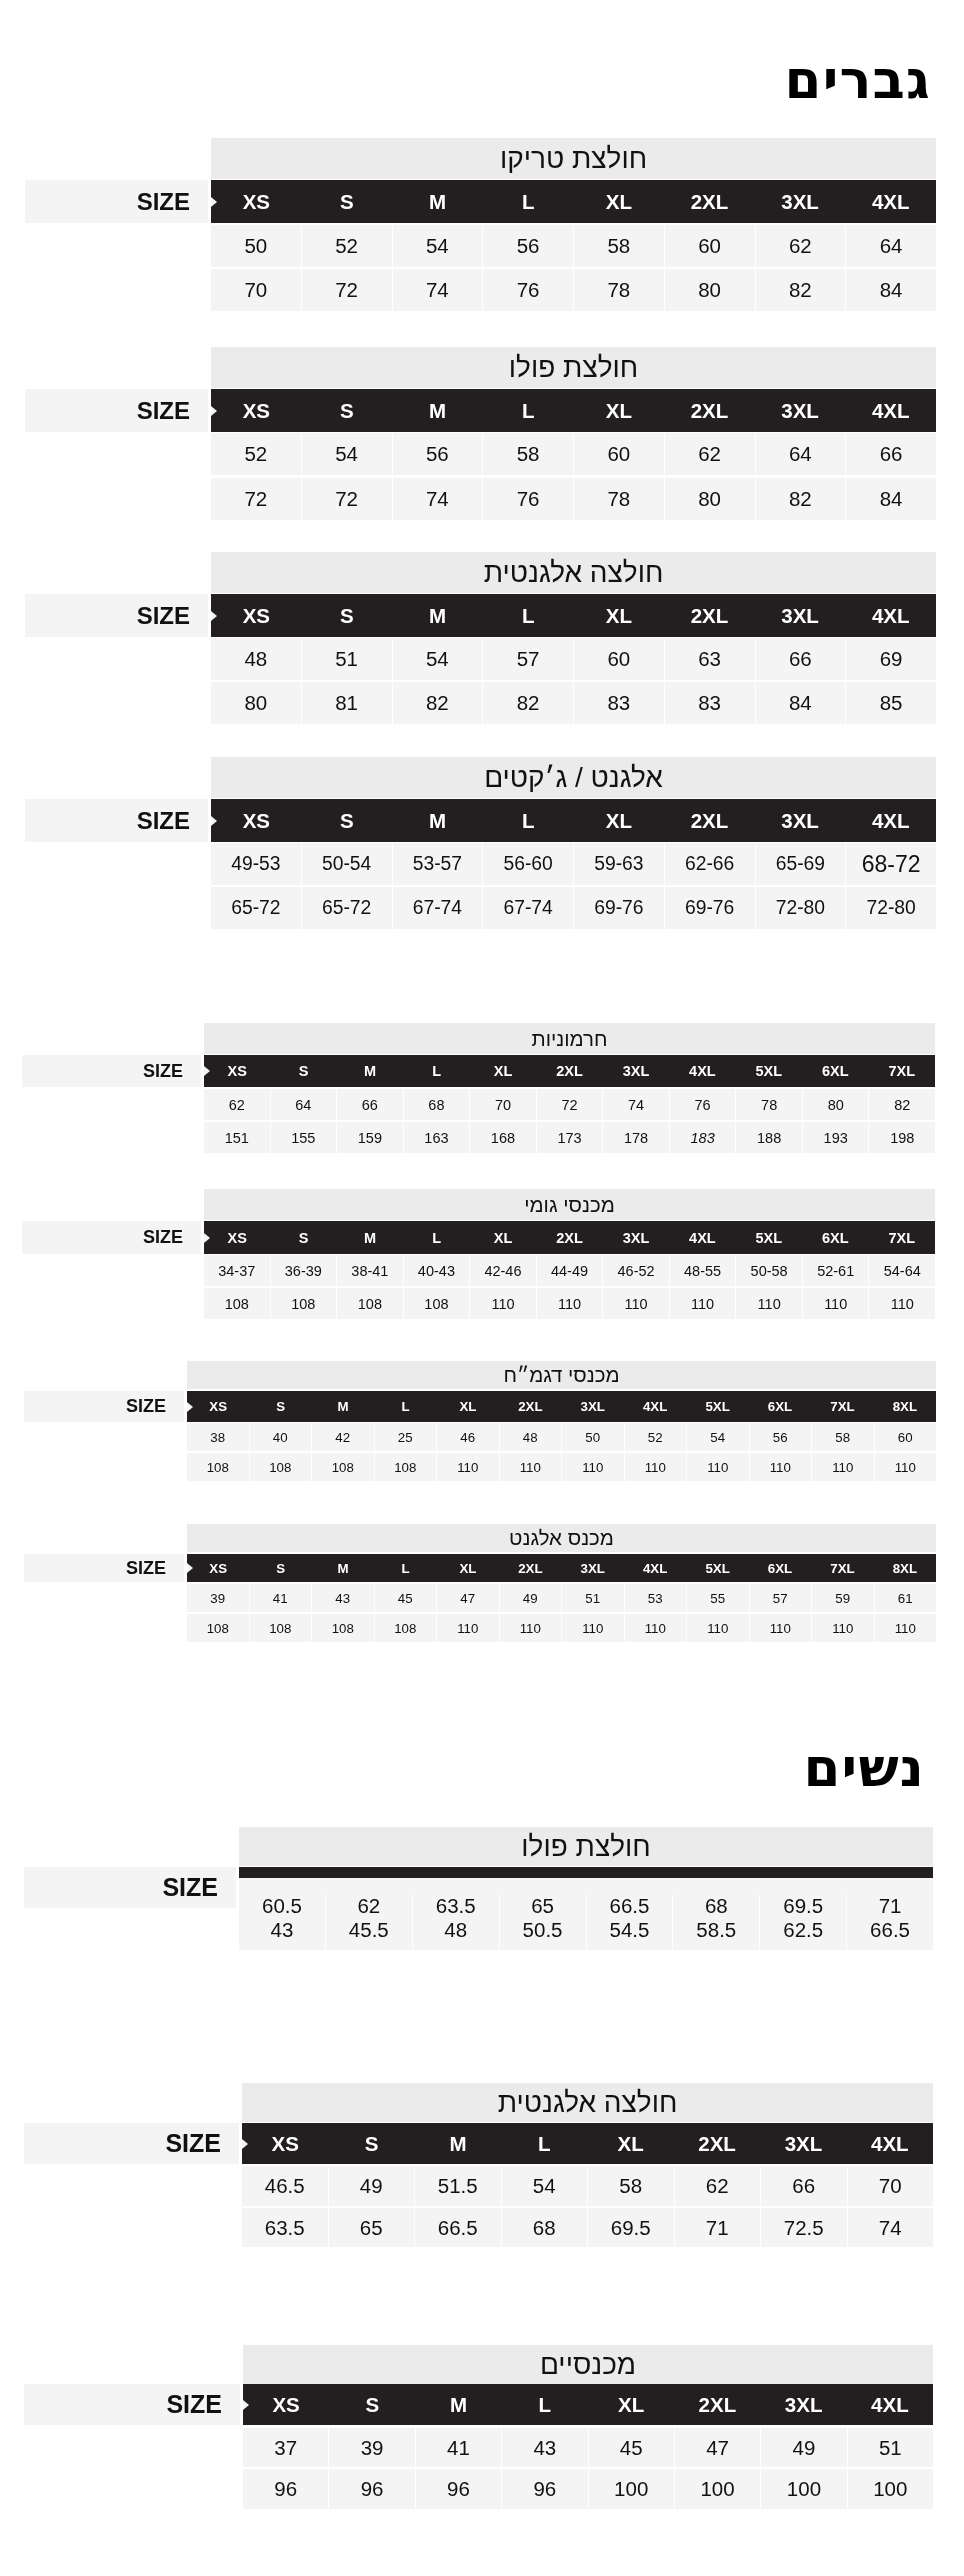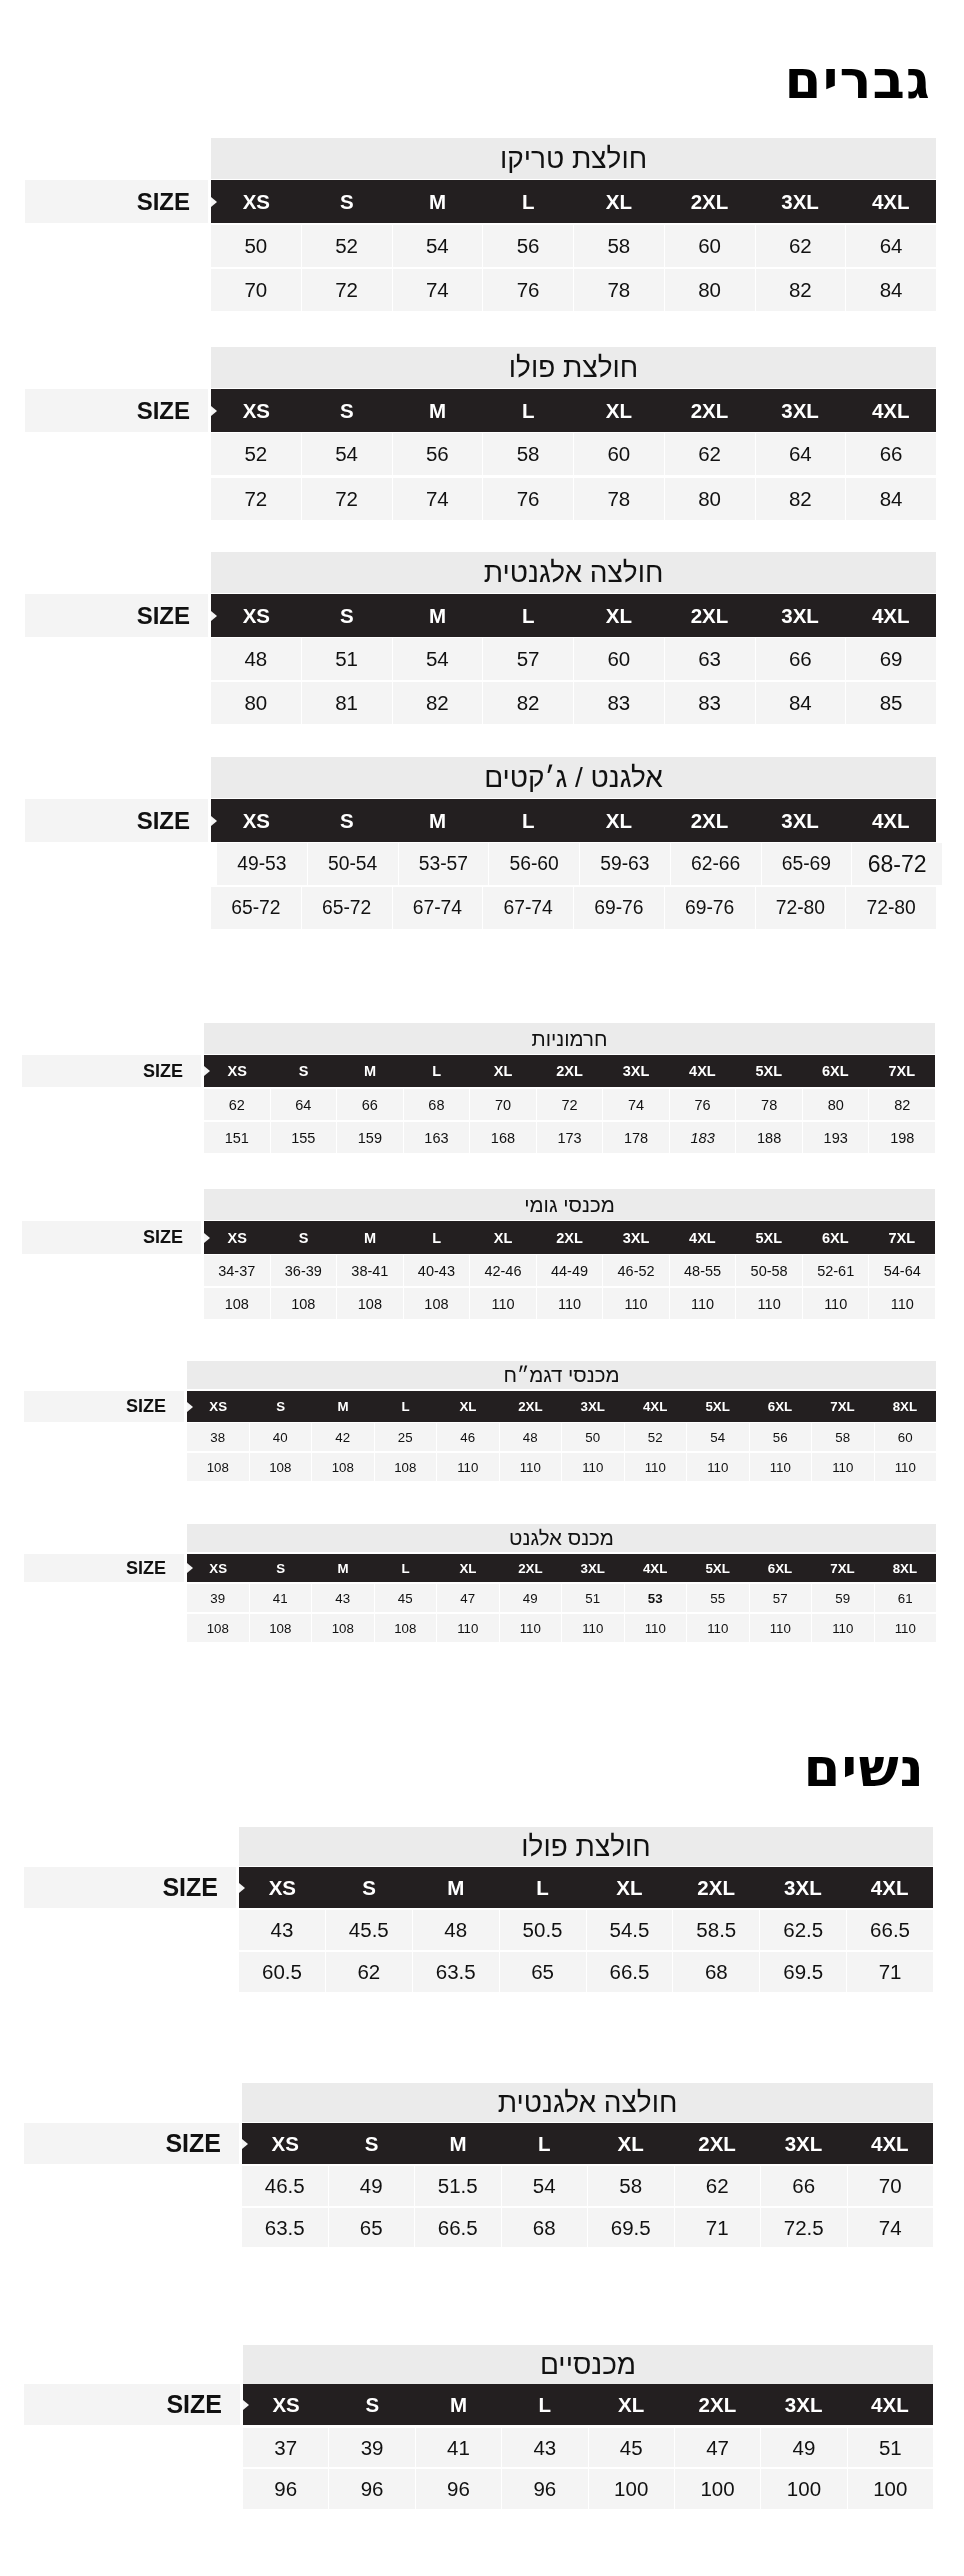--- a/index.html
+++ b/index.html
@@ -142,21 +142,21 @@
         <span class="arrow"></span>
         <div class="hcell" style="font-size: 20.5px;">XS</div>
         <div class="hcell" style="font-size: 20.5px;">S</div>
         <div class="hcell" style="font-size: 20.5px;">M</div>
         <div class="hcell" style="font-size: 20.5px;">L</div>
         <div class="hcell" style="font-size: 20.5px;">XL</div>
         <div class="hcell" style="font-size: 20.5px;">2XL</div>
         <div class="hcell" style="font-size: 20.5px;">3XL</div>
         <div class="hcell" style="font-size: 20.5px;">4XL</div>
       </div>
-      <div class="row" style="left: 217px; top: 843px; width: 725px; height: 42px; text-align: right;">
+      <div class="row" style="left: 211px; top: 843px; width: 725px; height: 42px; text-align: right;">
         <div class="cell" style="font-size: 19.3px;">49-53</div>
         <div class="cell" style="font-size: 19.3px;">50-54</div>
         <div class="cell" style="font-size: 19.3px;">53-57</div>
         <div class="cell" style="font-size: 19.3px;">56-60</div>
         <div class="cell" style="font-size: 19.3px;">59-63</div>
         <div class="cell" style="font-size: 19.3px;">62-66</div>
         <div class="cell" style="font-size: 19.3px;">65-69</div>
         <div class="cell" style="font-size: 23px;">68-72</div>
       </div>
       <div class="row" style="left: 211px; top: 887px; width: 725px; height: 42px;">
@@ -324,21 +324,21 @@
         <div class="hcell" style="font-size: 13.3px;">8XL</div>
       </div>
       <div class="row" style="left: 187px; top: 1584px; width: 749px; height: 28px;">
         <div class="cell" style="font-size: 13.3px;">39</div>
         <div class="cell" style="font-size: 13.3px;">41</div>
         <div class="cell" style="font-size: 13.3px;">43</div>
         <div class="cell" style="font-size: 13.3px;">45</div>
         <div class="cell" style="font-size: 13.3px;">47</div>
         <div class="cell" style="font-size: 13.3px;">49</div>
         <div class="cell" style="font-size: 13.3px;">51</div>
-        <div class="cell" style="font-size: 13.3px; font-weight: bold;">53</div>
+        <div class="cell" style="font-size: 13.3px;">53</div>
         <div class="cell" style="font-size: 13.3px;">55</div>
         <div class="cell" style="font-size: 13.3px;">57</div>
         <div class="cell" style="font-size: 13.3px;">59</div>
         <div class="cell" style="font-size: 13.3px;">61</div>
       </div>
       <div class="row" style="left: 187px; top: 1614px; width: 749px; height: 28px;">
         <div class="cell" style="font-size: 13.3px;">108</div>
         <div class="cell" style="font-size: 13.3px;">108</div>
         <div class="cell" style="font-size: 13.3px;">108</div>
         <div class="cell" style="font-size: 13.3px;">108</div>
@@ -369,21 +369,21 @@
       <div class="row" style="left: 239px; top: 1910px; width: 694px; height: 40px;">
         <div class="cell" style="font-size: 20.5px;">43</div>
         <div class="cell" style="font-size: 20.5px;">45.5</div>
         <div class="cell" style="font-size: 20.5px;">48</div>
         <div class="cell" style="font-size: 20.5px;">50.5</div>
         <div class="cell" style="font-size: 20.5px;">54.5</div>
         <div class="cell" style="font-size: 20.5px;">58.5</div>
         <div class="cell" style="font-size: 20.5px;">62.5</div>
         <div class="cell" style="font-size: 20.5px;">66.5</div>
       </div>
-      <div class="row" style="left: 239px; top: 1952px; width: 694px; height: 40px;">
+      <div class="row" style="left: 239px; top: 1878px; width: 694px; height: 40px; align-items: flex-end;">
         <div class="cell" style="font-size: 20.5px;">60.5</div>
         <div class="cell" style="font-size: 20.5px;">62</div>
         <div class="cell" style="font-size: 20.5px;">63.5</div>
         <div class="cell" style="font-size: 20.5px;">65</div>
         <div class="cell" style="font-size: 20.5px;">66.5</div>
         <div class="cell" style="font-size: 20.5px;">68</div>
         <div class="cell" style="font-size: 20.5px;">69.5</div>
         <div class="cell" style="font-size: 20.5px;">71</div>
       </div>
     </div>

